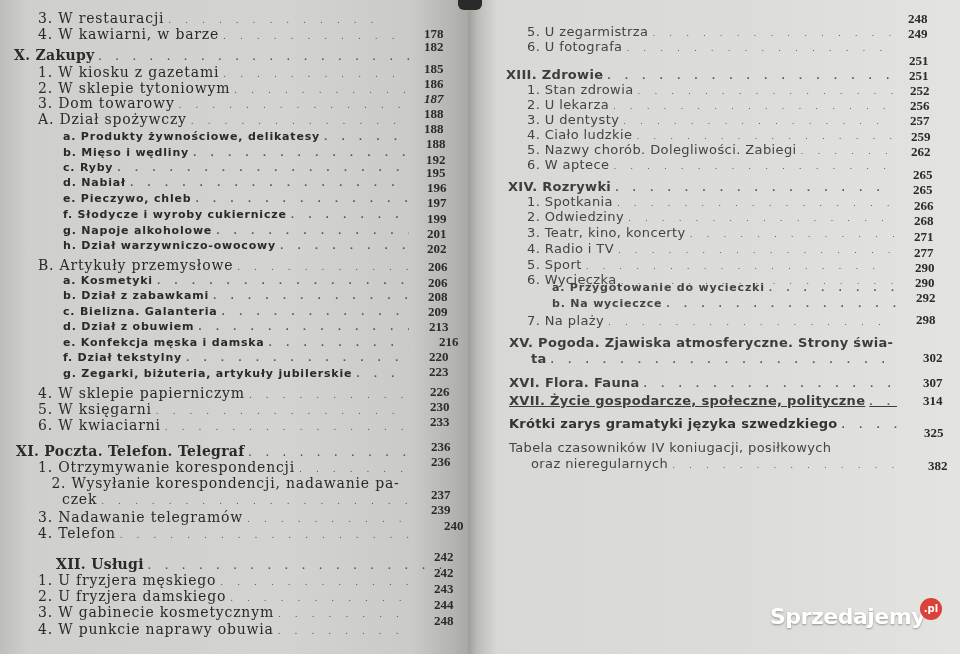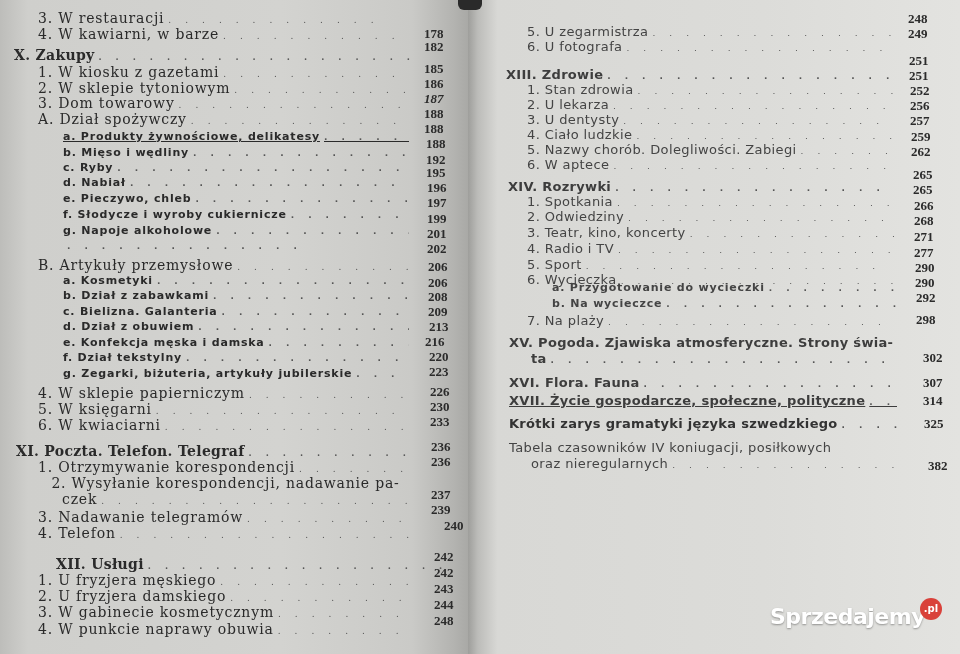--- a/index.html
+++ b/index.html
@@ -89,21 +89,21 @@
       <span class="toc-text">3. Dom towarowy</span>
       <span class="dots">..................</span>
     </div>
   <span class="pg" style="left:424px;top:107px;">188</span>
   <div class="toc-line lvl1" style="left:38px;top:111px;width:375px;">
       <span class="toc-text">A. Dział spożywczy</span>
       <span class="dots">..................</span>
     </div>
   <span class="pg" style="left:424px;top:122px;">188</span>
 
-  <div class="toc-line lvl2" style="left:63px;top:129px;width:350px;text-decoration:underline;">
+  <div class="toc-line lvl2" style="left:63px;top:129px;width:350px;">
       <span class="toc-text">a. Produkty żywnościowe, delikatesy</span>
       <span class="dots">..........</span>
     </div>
   <span class="pg" style="left:426px;top:137px;">188</span>
   <div class="toc-line lvl2" style="left:63px;top:145px;width:350px;">
       <span class="toc-text">b. Mięso i wędliny</span>
       <span class="dots">..................</span>
     </div>
   <span class="pg" style="left:426px;top:153px;">192</span>
   <div class="toc-line lvl2" style="left:63px;top:160px;width:350px;">
@@ -125,20 +125,21 @@
       <span class="toc-text">f. Słodycze i wyroby cukiernicze</span>
       <span class="dots">..........</span>
     </div>
   <span class="pg" style="left:427px;top:212px;">199</span>
   <div class="toc-line lvl2" style="left:63px;top:223px;width:350px;">
       <span class="toc-text">g. Napoje alkoholowe</span>
       <span class="dots">....................</span>
     </div>
   <span class="pg" style="left:427px;top:227px;">201</span>
   <div class="toc-line lvl2" style="left:63px;top:238px;width:350px;">
+      <span class="toc-text">h. Dział warzywniczo-owocowy</span>
       <span class="dots">..............</span>
     </div>
   <span class="pg" style="left:427px;top:242px;">202</span>
 
   <div class="toc-line lvl1" style="left:38px;top:257px;width:375px;">
       <span class="toc-text">B. Artykuły przemysłowe</span>
       <span class="dots">..................</span>
     </div>
   <span class="pg" style="left:428px;top:260px;">206</span>
   <div class="toc-line lvl2" style="left:63px;top:273px;width:350px;">
@@ -158,21 +159,21 @@
   <span class="pg" style="left:428px;top:305px;">209</span>
   <div class="toc-line lvl2" style="left:63px;top:319px;width:350px;">
       <span class="toc-text">d. Dział z obuwiem</span>
       <span class="dots">....................</span>
     </div>
   <span class="pg" style="left:429px;top:320px;">213</span>
   <div class="toc-line lvl2" style="left:63px;top:335px;width:350px;">
       <span class="toc-text">e. Konfekcja męska i damska</span>
       <span class="dots">..........</span>
     </div>
-  <span class="pg" style="left:425px;top:335px;">216</span>
+  <span class="pg" style="left:439px;top:335px;">216</span>
   <div class="toc-line lvl2" style="left:63px;top:350px;width:350px;">
       <span class="toc-text">f. Dział tekstylny</span>
       <span class="dots">....................</span>
     </div>
   <span class="pg" style="left:429px;top:350px;">220</span>
   <div class="toc-line lvl2" style="left:63px;top:366px;width:350px;">
       <span class="toc-text">g. Zegarki, biżuteria, artykuły jubilerskie</span>
       <span class="dots">....</span>
     </div>
   <span class="pg" style="left:429px;top:365px;">223</span>
@@ -363,21 +364,21 @@
   <span class="pg" style="left:923px;top:376px;">307</span>
   <div class="toc-line rlvl0" style="left:509px;top:393px;width:392px;text-decoration:underline;">
       <span class="toc-text">XVII. Życie gospodarcze, społeczne, polityczne</span>
       <span class="dots">..</span>
     </div>
   <span class="pg" style="left:923px;top:394px;">314</span>
   <div class="toc-line rlvl0" style="left:509px;top:416px;width:392px;color:#333;">
       <span class="toc-text">Krótki zarys gramatyki języka szwedzkiego</span>
       <span class="dots">....</span>
     </div>
-  <span class="pg" style="left:924px;top:417px;">325</span>
+  <span class="pg" style="left:924px;top:426px;">325</span>
   <div class="toc-line rsans" style="left:509px;top:440px;width:400px;">
       <span class="toc-text">Tabela czasowników IV koniugacji, posiłkowych</span>
     </div>
   <div class="toc-line rsans" style="left:531px;top:456px;width:376px;">
       <span class="toc-text">oraz nieregularnych</span>
       <span class="dots">..................</span>
     </div>
   <span class="pg" style="left:928px;top:459px;">382</span>
 </div>
 

